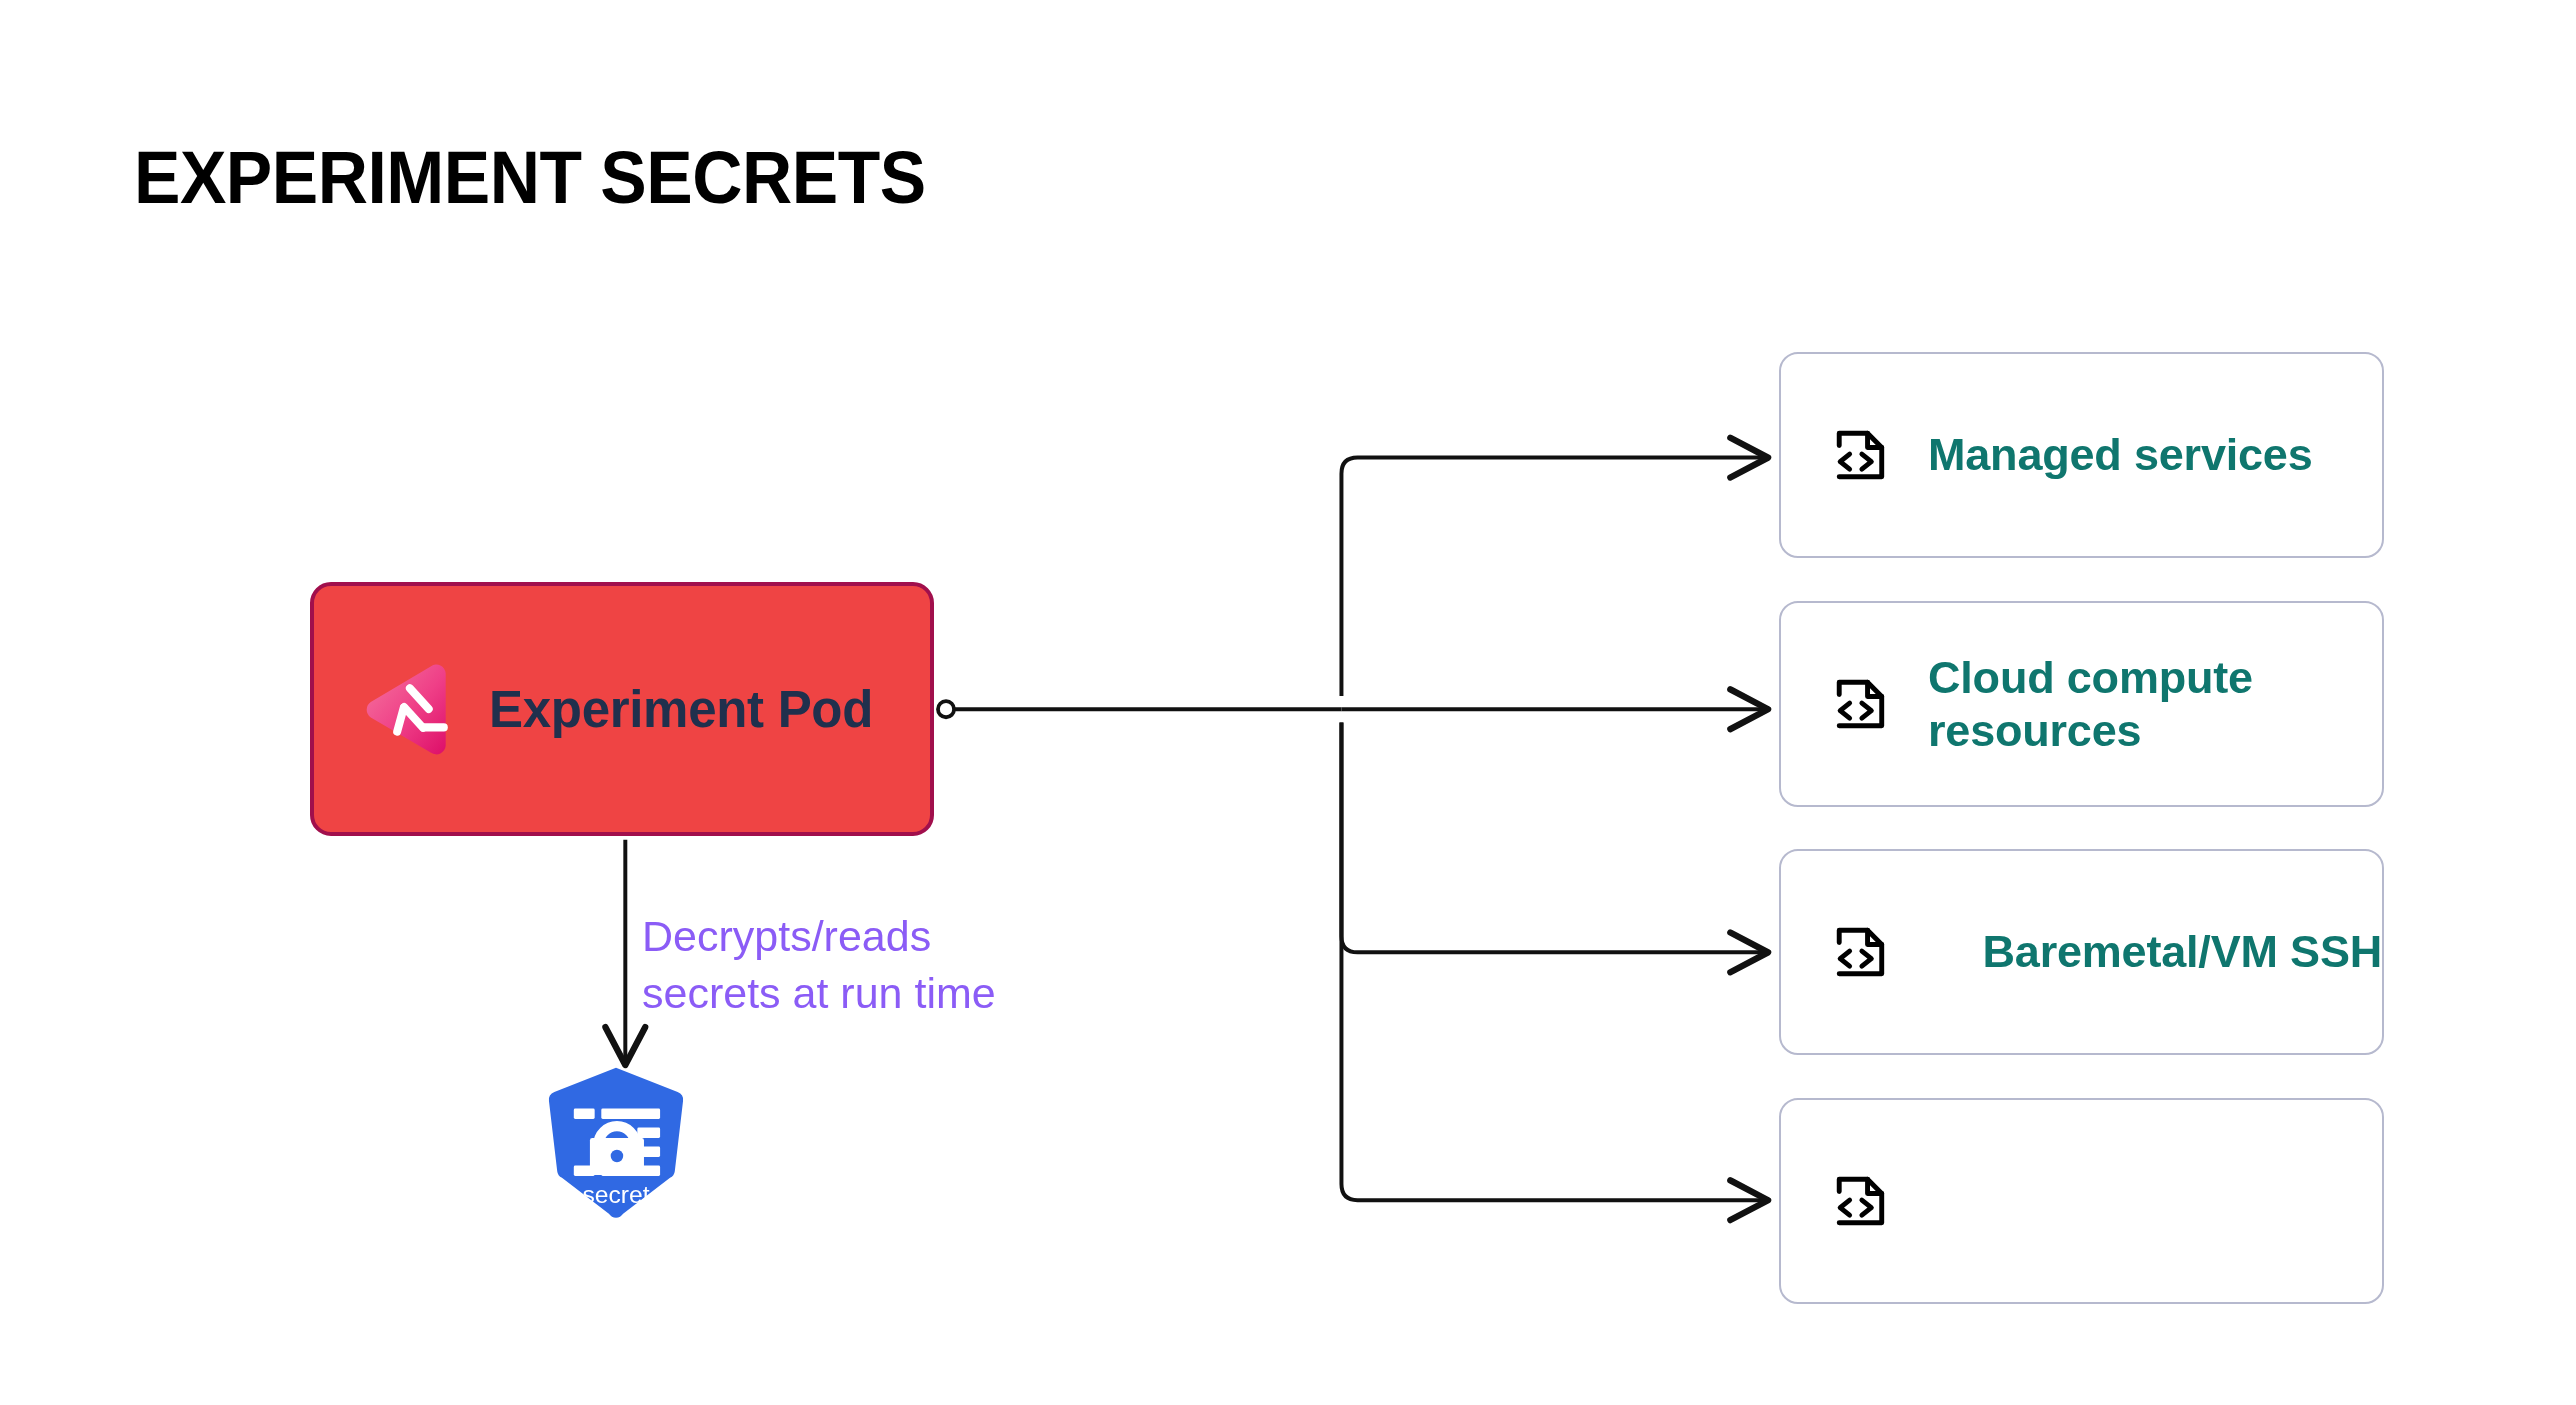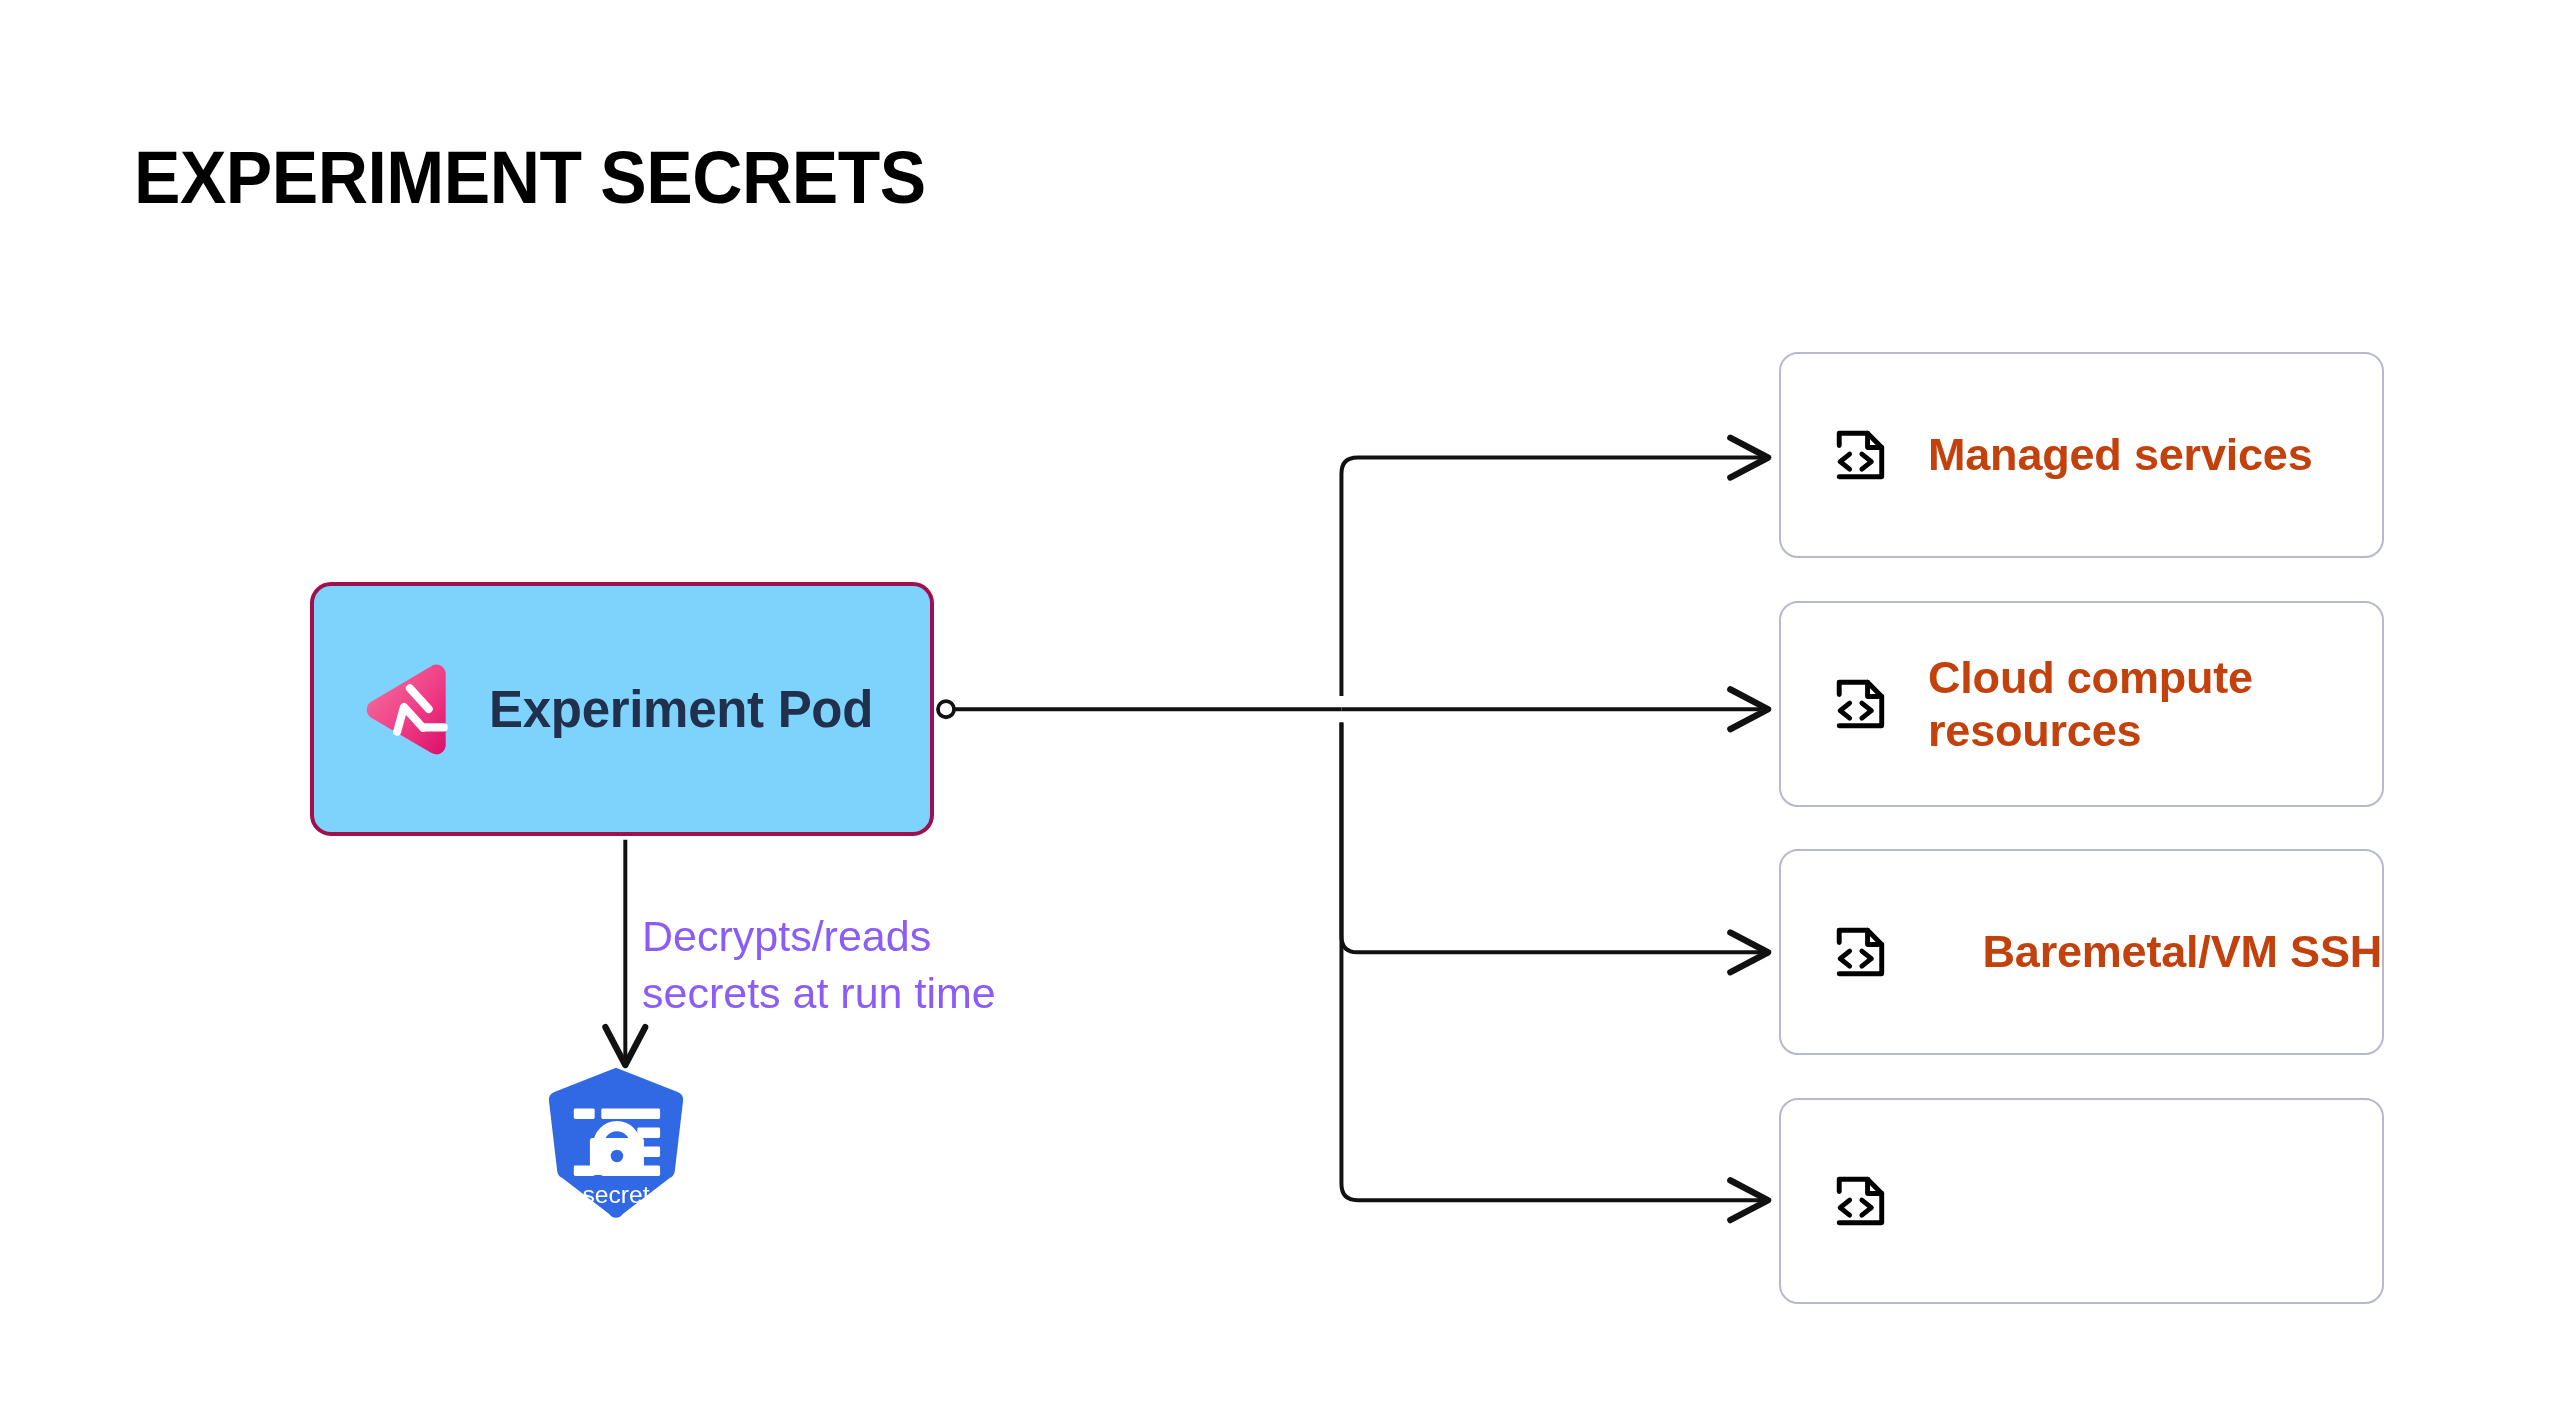--- a/index.html
+++ b/index.html
@@ -49,21 +49,21 @@
   }
 
   
   .pod {
     position: absolute;
     left: 310px;
     top: 537px;
     width: 624px;
     height: 254px;
     box-sizing: border-box;
-    background: #7dd3fc;
+    background: #ef4444;
     border: 4.7px solid #A10F4C;
     border-radius: 21px;
     display: flex;
     align-items: center;
     padding-left: 45px;
     z-index: 2;
   }
   .pod-logo {
     width: 98px;
     height: 98px;
@@ -94,21 +94,21 @@
   }
   .card-icon {
     width: 68px;
     height: 68px;
     flex: 0 0 auto;
   }
   .card-label {
     margin-left: 34px;
     font-size: 45px;
     font-weight: bold;
-    color: #c2410c;
+    color: #0f766e;
     line-height: 1.18;
     letter-spacing: -0.2px;
   }
   #card-0 { top: 307px;  height: 206px; }
   #card-1 { top: 556px;  height: 206px; }
   #card-2 { top: 804px;  height: 206px; justify-content: space-between; }
   #card-3 { top: 1053px; height: 206px; }
   #card-3 .card-label { white-space: nowrap; }
 
   

